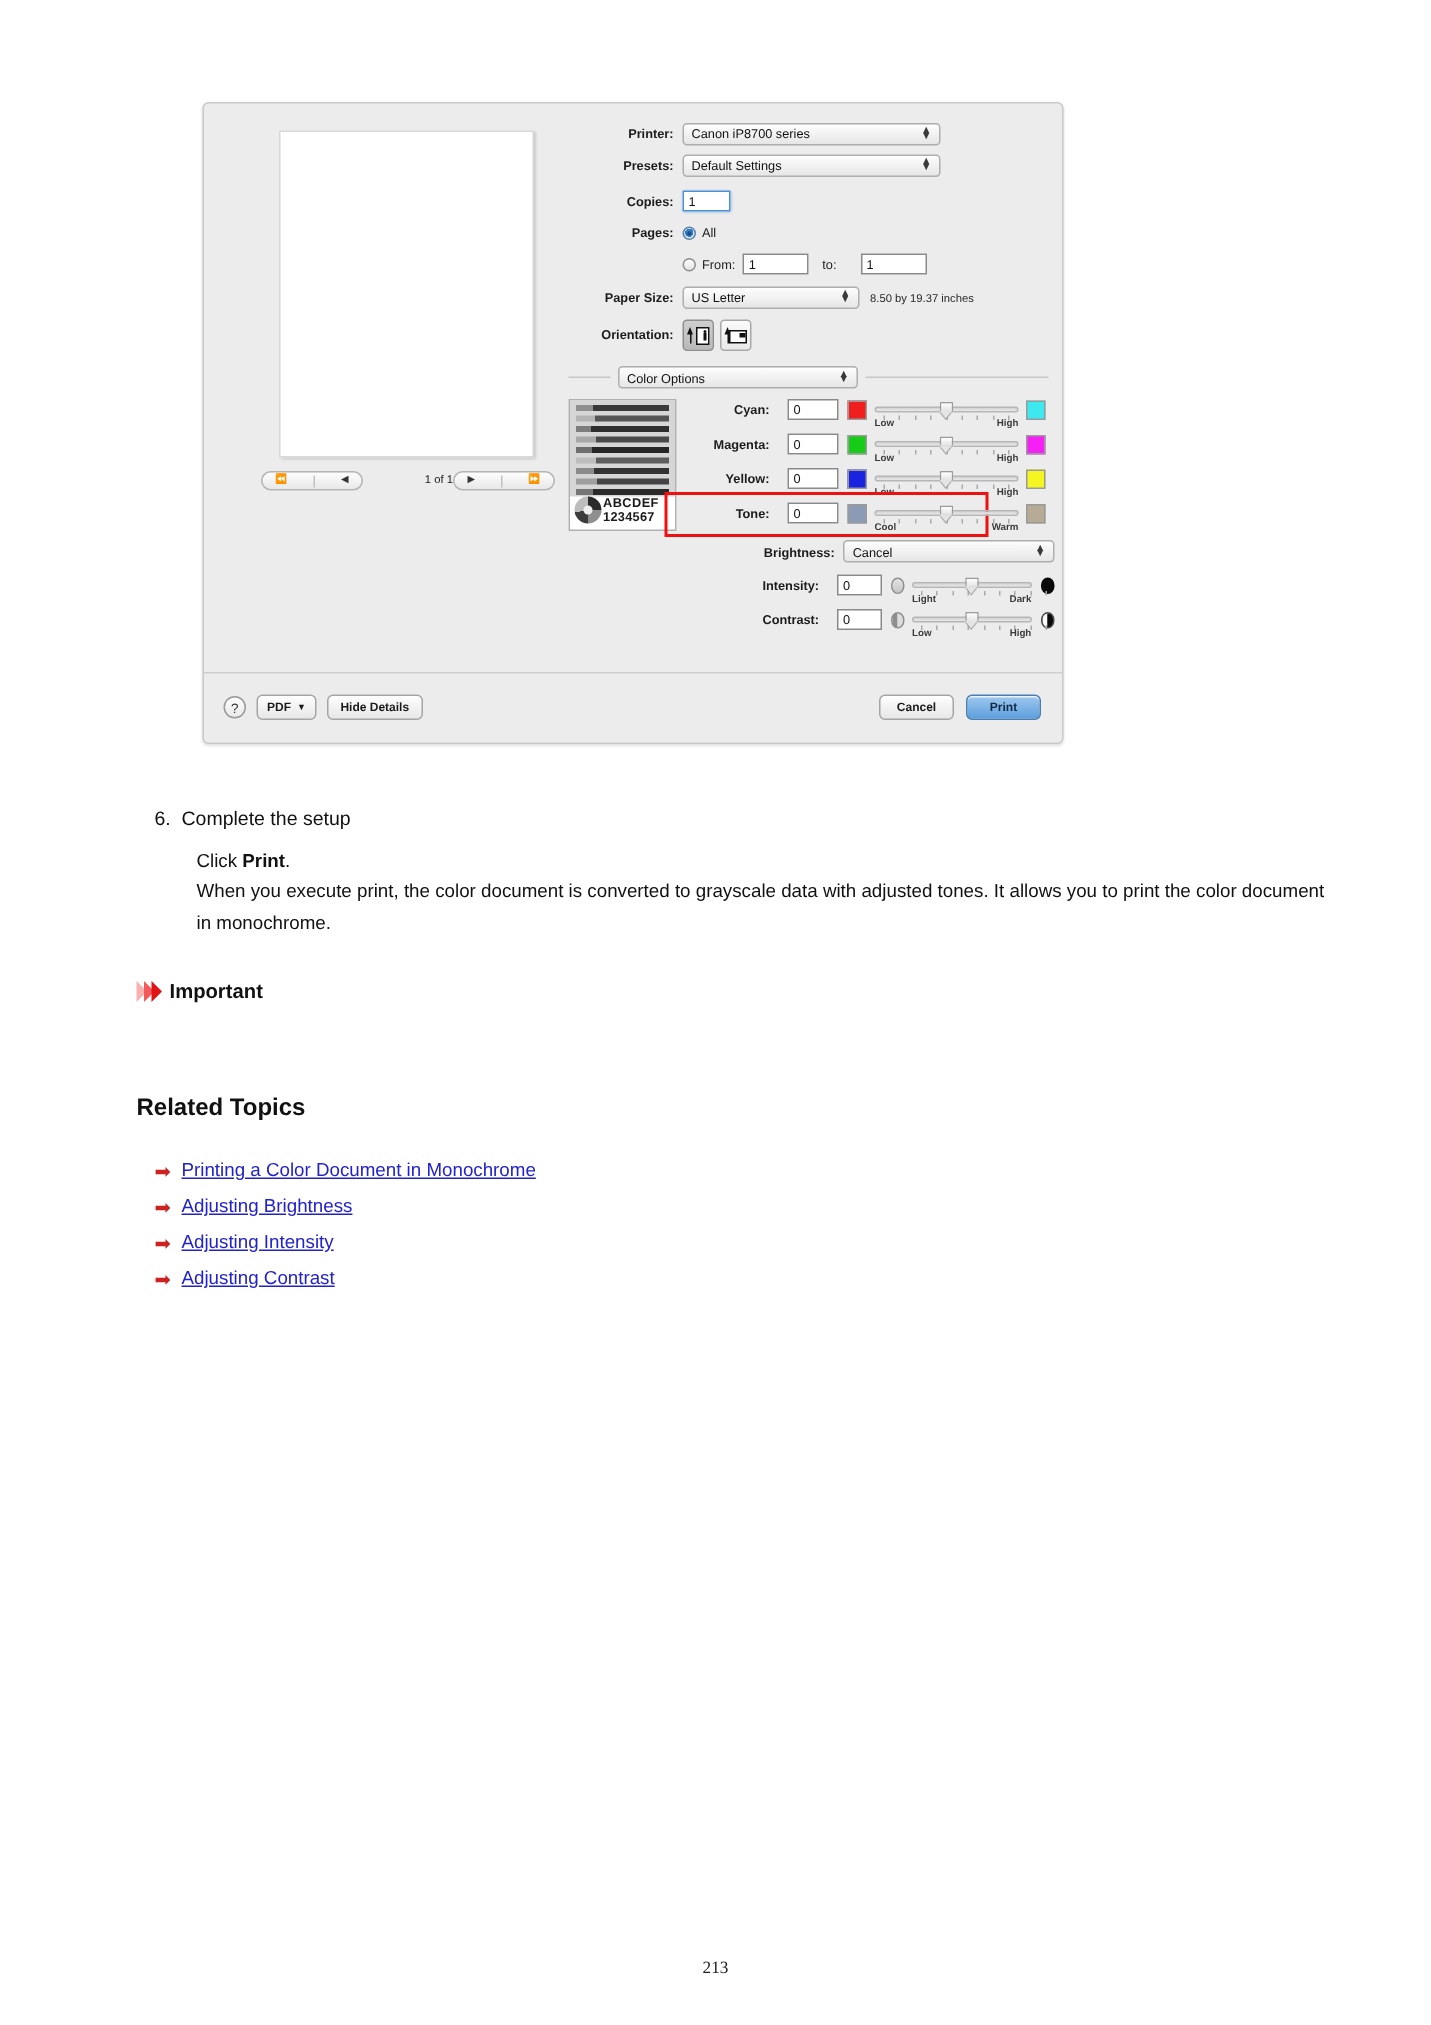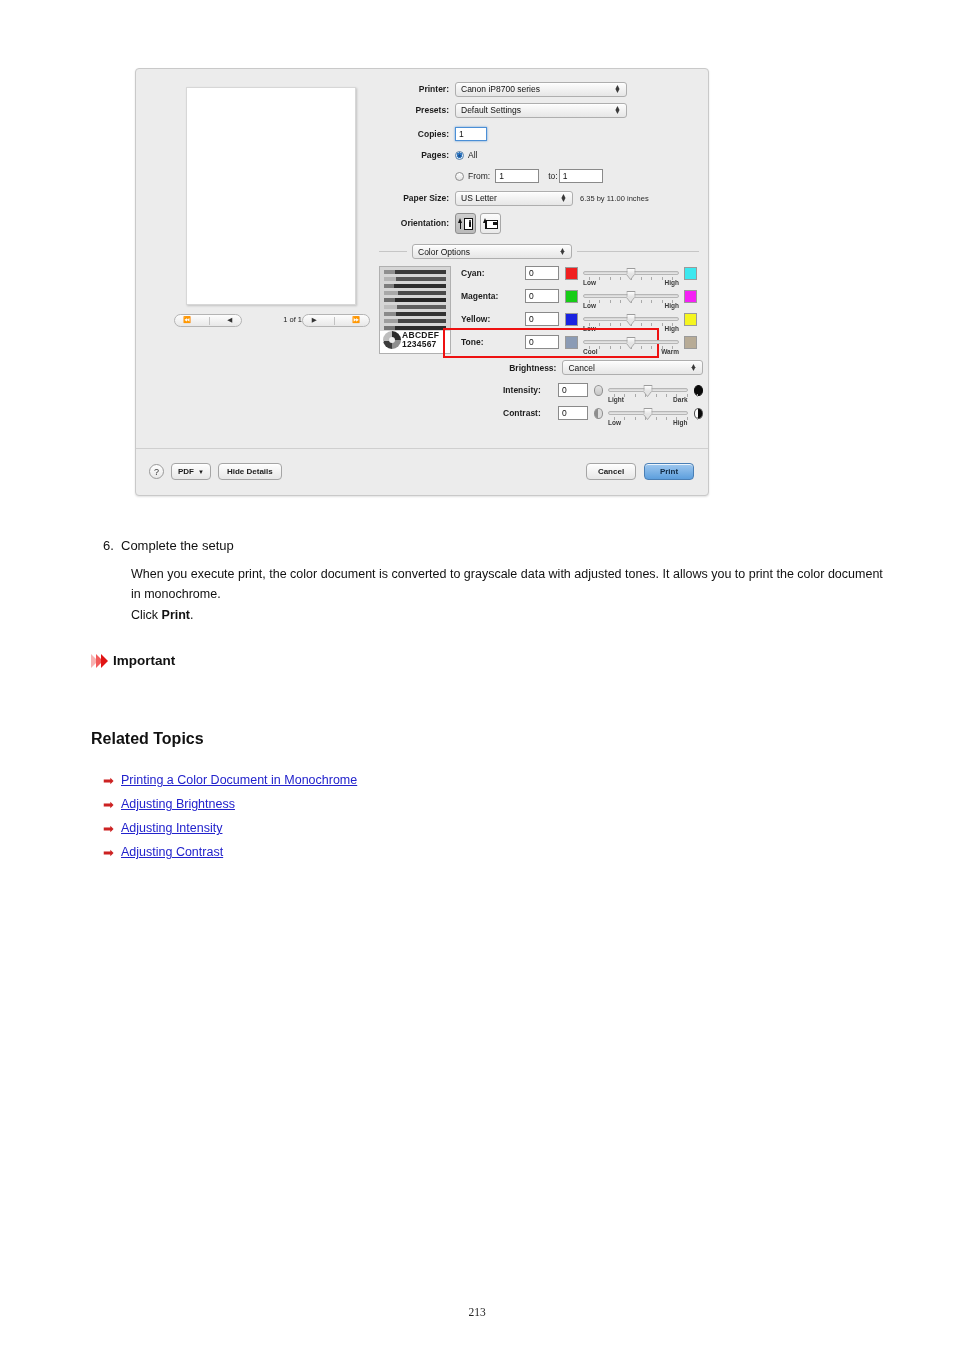--- a/index.html
+++ b/index.html
@@ -159,21 +159,21 @@
     letter-spacing:.3px; color:#1a1a1a;
   }
   .thumb-num {
     position:absolute; left:22px; bottom:2px; font-size:8.5px; font-weight:bold;
     letter-spacing:.2px; color:#1a1a1a;
   }
 
   .sliders { position:absolute; left:82px; top:0; width:238px; }
   .srow { display:flex; align-items:center; height:14px; margin-bottom:9px; position:relative; }
   .srow .slbl {
-    width:52px; text-align:left; padding-right:12px;
+    width:52px; text-align:right; padding-right:12px;
     font-size:8.5px; font-weight:bold; color:#1c1c1c;
   }
   .swatch { width:13px; height:13px; margin-left:6px; border:1px solid #9a9a9a; box-sizing:border-box; }
   .track-wrap { position:relative; width:96px; height:14px; margin-left:5px; }
   .track {
     position:absolute; left:0; top:5px; width:100%; height:4px;
     background:linear-gradient(#d3d3d3,#e9e9e9);
     border:1px solid #b6b6b6; border-radius:2px; box-sizing:border-box;
   }
   .ticks {
@@ -338,31 +338,31 @@
       <div class="lbl">Pages:</div>
       <span class="radio on"></span>
       <span class="inline-txt">All</span>
     </div>
 
     <div class="row">
       <div class="lbl"></div>
       <span class="radio"></span>
       <span class="inline-txt" style="margin-right:5px;">From:</span>
       <div class="tfield w-from">1</div>
-      <span class="inline-txt" style="margin:0 1px 0 9px;">to:</span>
+      <span class="inline-txt" style="margin:0 16px 0 9px;">to:</span>
       <div class="tfield w-to">1</div>
     </div>
 
     <div class="row" style="margin-top:6px;">
       <div class="lbl">Paper Size:</div>
       <div class="popup w-paper">
         <span>US Letter</span>
         <span class="arrows">▲<br>▼</span>
       </div>
-      <span class="paper-note">6.35 by 11.00 inches</span>
+      <span class="paper-note">8.50 by 19.37 inches</span>
     </div>
 
     <div class="row" style="height:24px; margin-top:2px;">
       <div class="lbl">Orientation:</div>
       <div class="orient-btn sel">
         <span class="or-glyph">
           <i class="or-arrow"></i>
               <i class="or-stem"></i>
           <i class="or-doc p"></i>
           <i class="or-fig" style="right:2.5px; top:3px; width:2px; height:2px; border-radius:50%;"></i>
@@ -599,24 +599,24 @@
   </div>
 
  </div>
 </div>
 
 <div class="step">
   <div class="step-head">
     <span class="num">6.</span><span>Complete the setup</span>
   </div>
   <div class="step-body">
-    <div>When you execute print, the color document is converted to grayscale data with adjusted tones. It allows you to print the color document in monochrome.</div>
     <div>
       <span>Click </span><b>Print</b><span>.</span>
     </div>
+    <div>When you execute print, the color document is converted to grayscale data with adjusted tones. It allows you to print the color document in monochrome.</div>
   </div>
 </div>
 
 <div class="important-wrap">
   <div class="important-head">
     <span class="chev-group">
       <i class="chev" style="border-left:7px solid #f8b0b0;"></i>
       <i class="chev" style="border-left:7px solid #f25a5a;"></i>
       <i class="chev" style="border-left:7px solid #e01414;"></i>
     </span>

